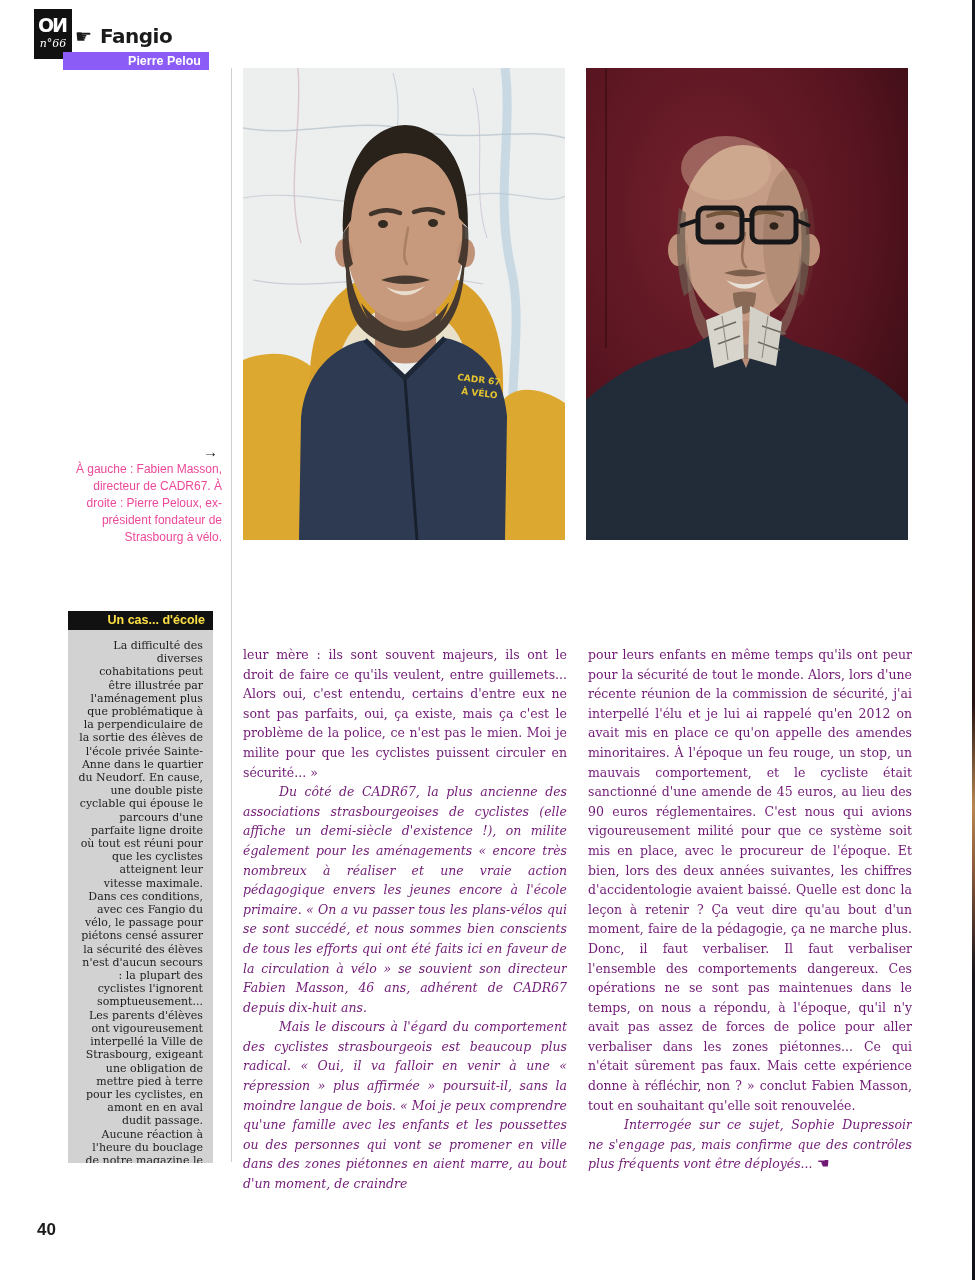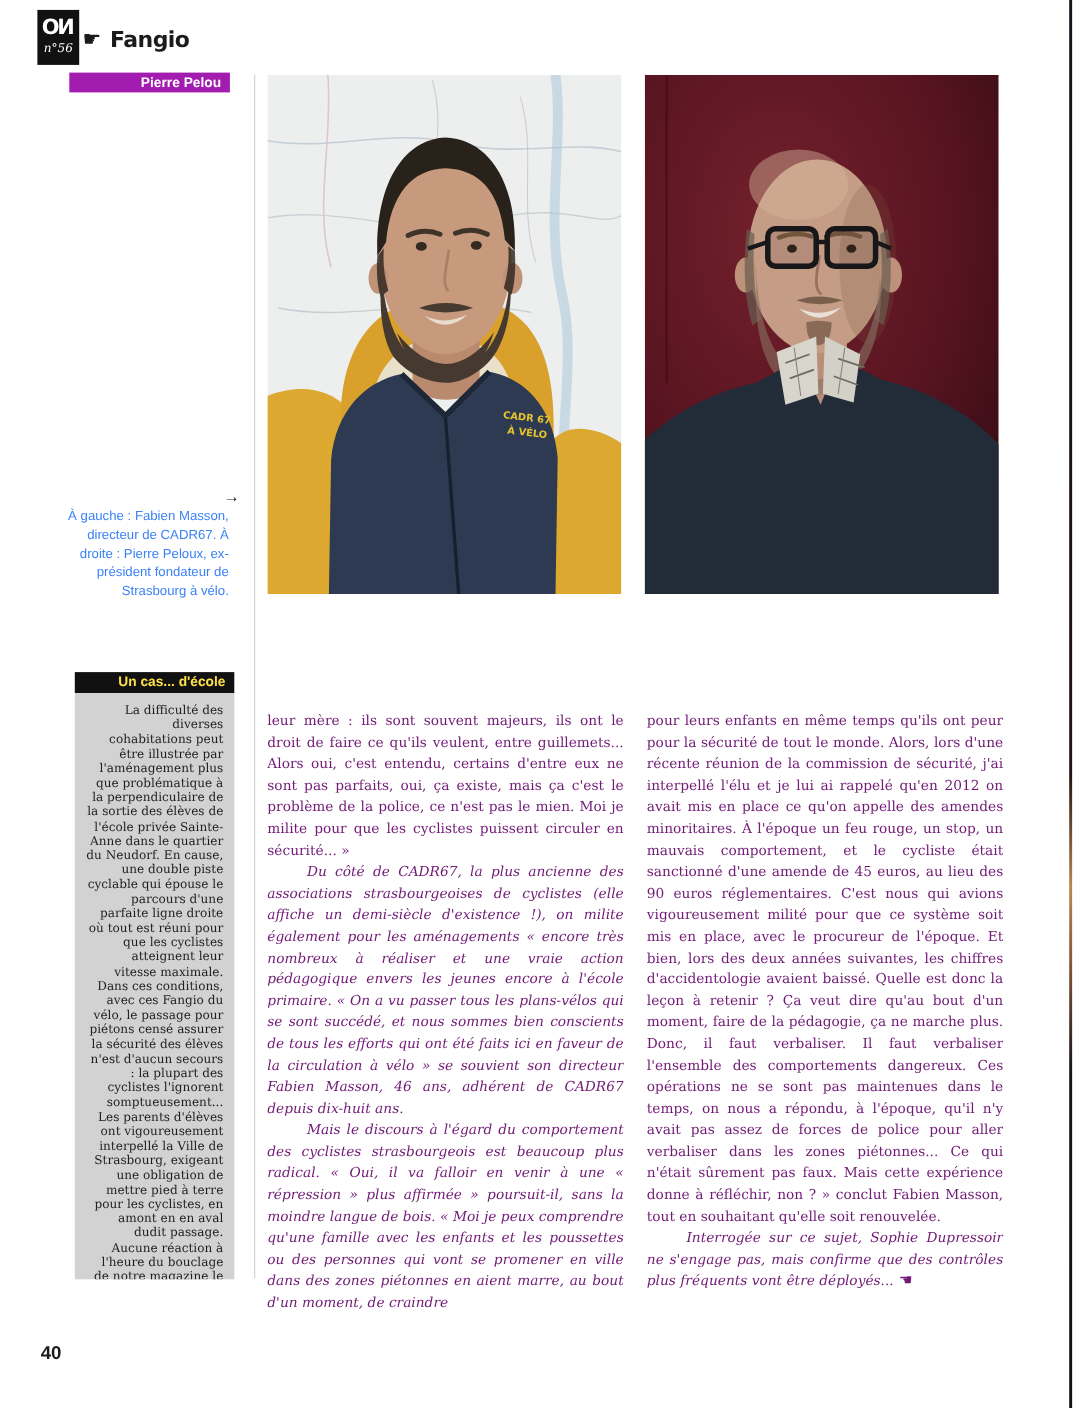--- a/index.html
+++ b/index.html
@@ -11,29 +11,29 @@
             color:#fff;text-align:center;}
   .logo-on{font-family:"DejaVu Sans",sans-serif;font-weight:bold;font-size:19px;line-height:1;
            margin-top:7px;letter-spacing:-1px;}
   .logo-on .flip{display:inline-block;transform:scaleX(-1);}
   .logo-issue{font-family:"DejaVu Serif",serif;font-style:italic;font-size:11px;margin-top:2px;}
   .section-header{position:absolute;left:75px;top:24px;display:flex;align-items:center;gap:8px;}
   .hand-right{font-size:19px;line-height:1;}
   .section-title{font-family:"DejaVu Sans",sans-serif;font-weight:bold;font-size:20px;letter-spacing:-0.5px;}
 
   
-  .kicker-bar{position:absolute;left:63px;top:66px;width:146px;height:18px;background:#a21caf;
+  .kicker-bar{position:absolute;left:63px;top:52px;width:146px;height:18px;background:#8b5cf6;
               color:#fff;font-weight:bold;font-size:12.5px;line-height:18px;text-align:right;
               padding-right:8px;box-sizing:border-box;}
   .pull-quote{position:absolute;left:28px;top:94px;width:190px;text-align:right;
               font-family:"DejaVu Serif",serif;font-weight:bold;font-size:19px;line-height:1.22;
               color:#141414;letter-spacing:-0.3px;}
   .caption-arrow{position:absolute;left:28px;top:443px;width:190px;text-align:right;font-size:15px;color:#222;}
-  .photo-caption{position:absolute;left:48px;top:461px;width:160px;text-align:right;
-                 font-size:12px;line-height:1.42;color:#3b82f6;}
+  .photo-caption{position:absolute;left:62px;top:461px;width:160px;text-align:right;
+                 font-size:12px;line-height:1.42;color:#ec4899;}
 
   .case-label{position:absolute;left:68px;top:611px;width:145px;height:19px;background:#111;
               color:#fde047;font-weight:bold;font-size:12.5px;line-height:19px;text-align:right;
               padding-right:8px;box-sizing:border-box;}
   .case-box{position:absolute;left:68px;top:630px;width:145px;height:533px;background:#d2d2d3;
             box-sizing:border-box;padding:9px 10px;overflow:hidden;}
   .case-text{font-family:"DejaVu Serif",serif;font-size:11px;line-height:13.2px;text-align:right;
              color:#1d1d1d;}
 
   
@@ -59,21 +59,21 @@
   .edge-strip{position:absolute;right:0;top:0;width:3px;height:1280px;
     background:linear-gradient(to bottom,#14161e 0%,#1b1016 38%,#241312 55%,#b98752 63%,#8a5a3a 68%,#17141c 76%,#101018 100%);}
 </style>
 </head>
 <body>
 
 <div class="page">
 
   <div class="logo-box">
     <div class="logo-on"><span>O</span><span class="flip">N</span></div>
-    <div class="logo-issue">n°56</div>
+    <div class="logo-issue">n°66</div>
   </div>
   <div class="section-header">
     <span class="hand-right">☛</span>
     <span class="section-title">Fangio</span>
   </div>
 
   <div class="kicker-bar">Pierre Pelou</div>
   <div class="caption-arrow">→</div>
   <div class="photo-caption">À gauche : Fabien Masson, directeur de CADR67. À droite : Pierre Peloux, ex-président fondateur de Strasbourg à vélo.</div>
 

